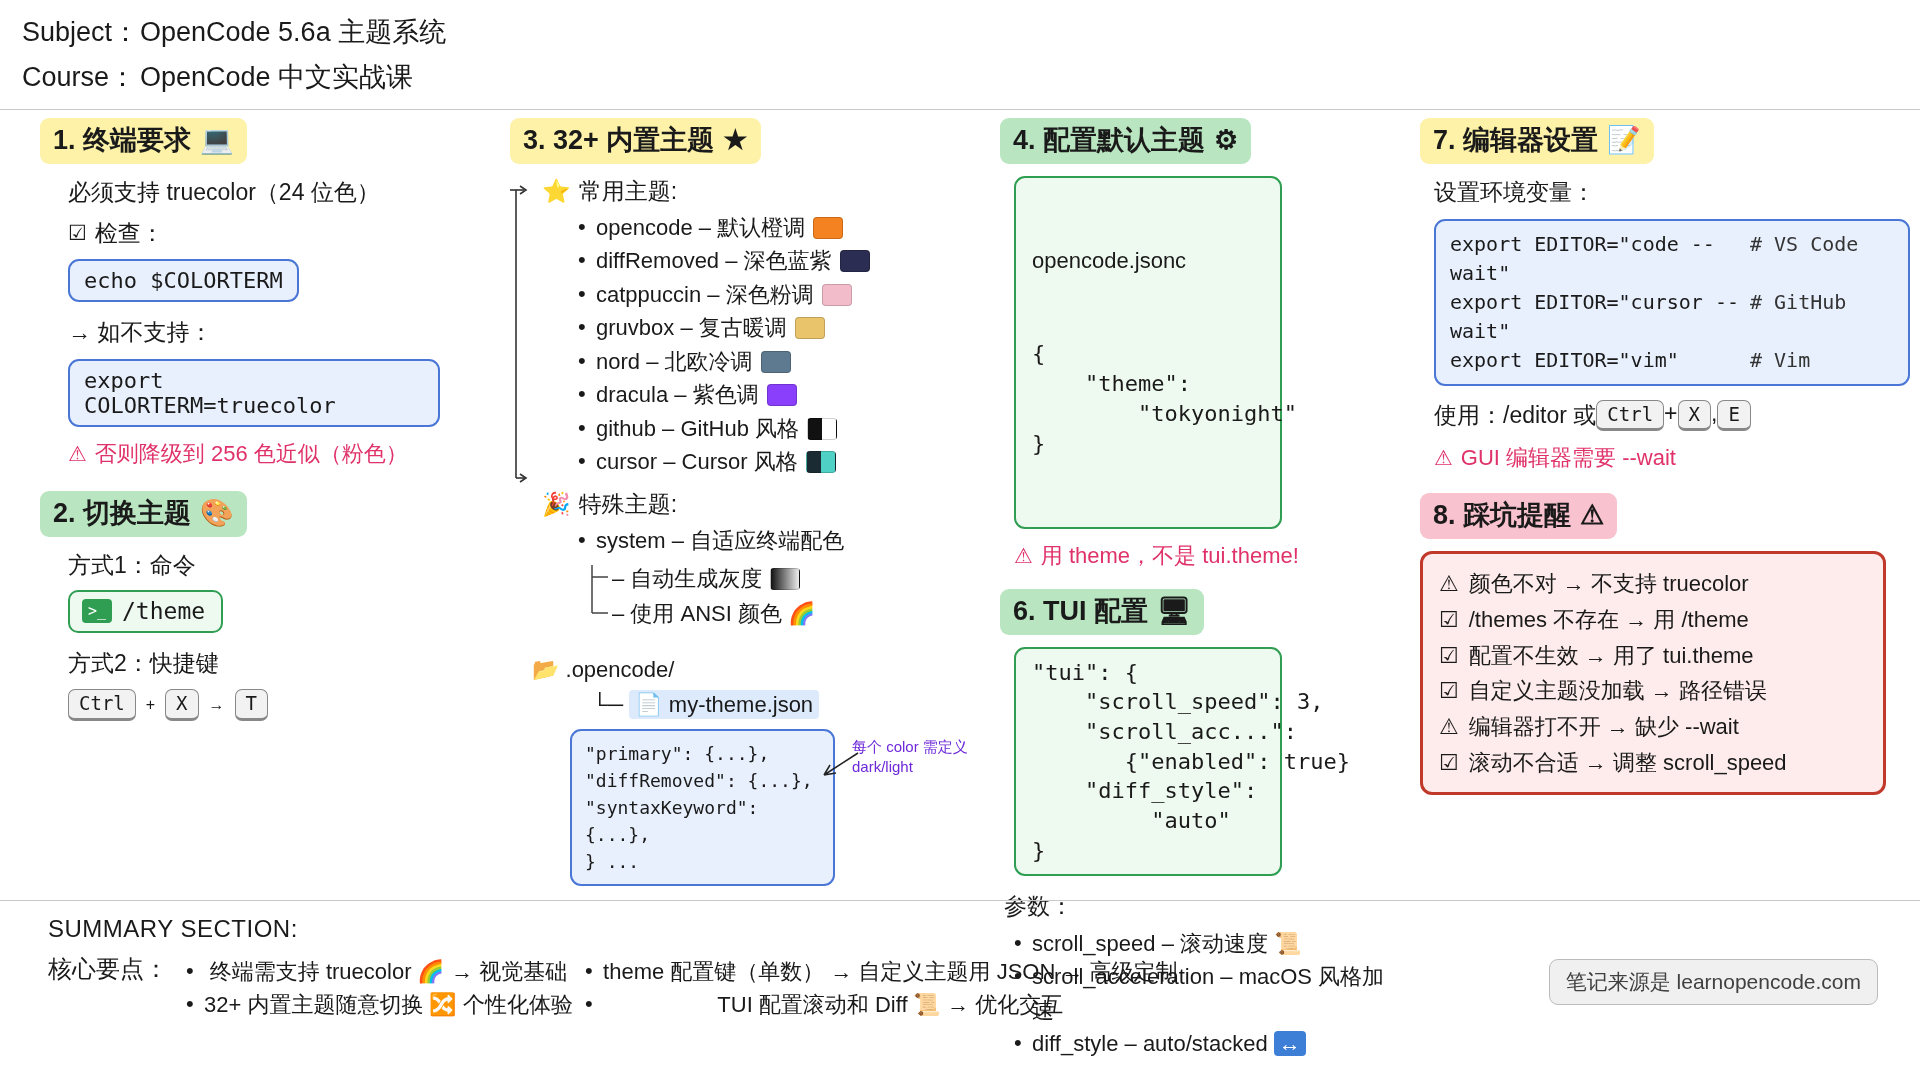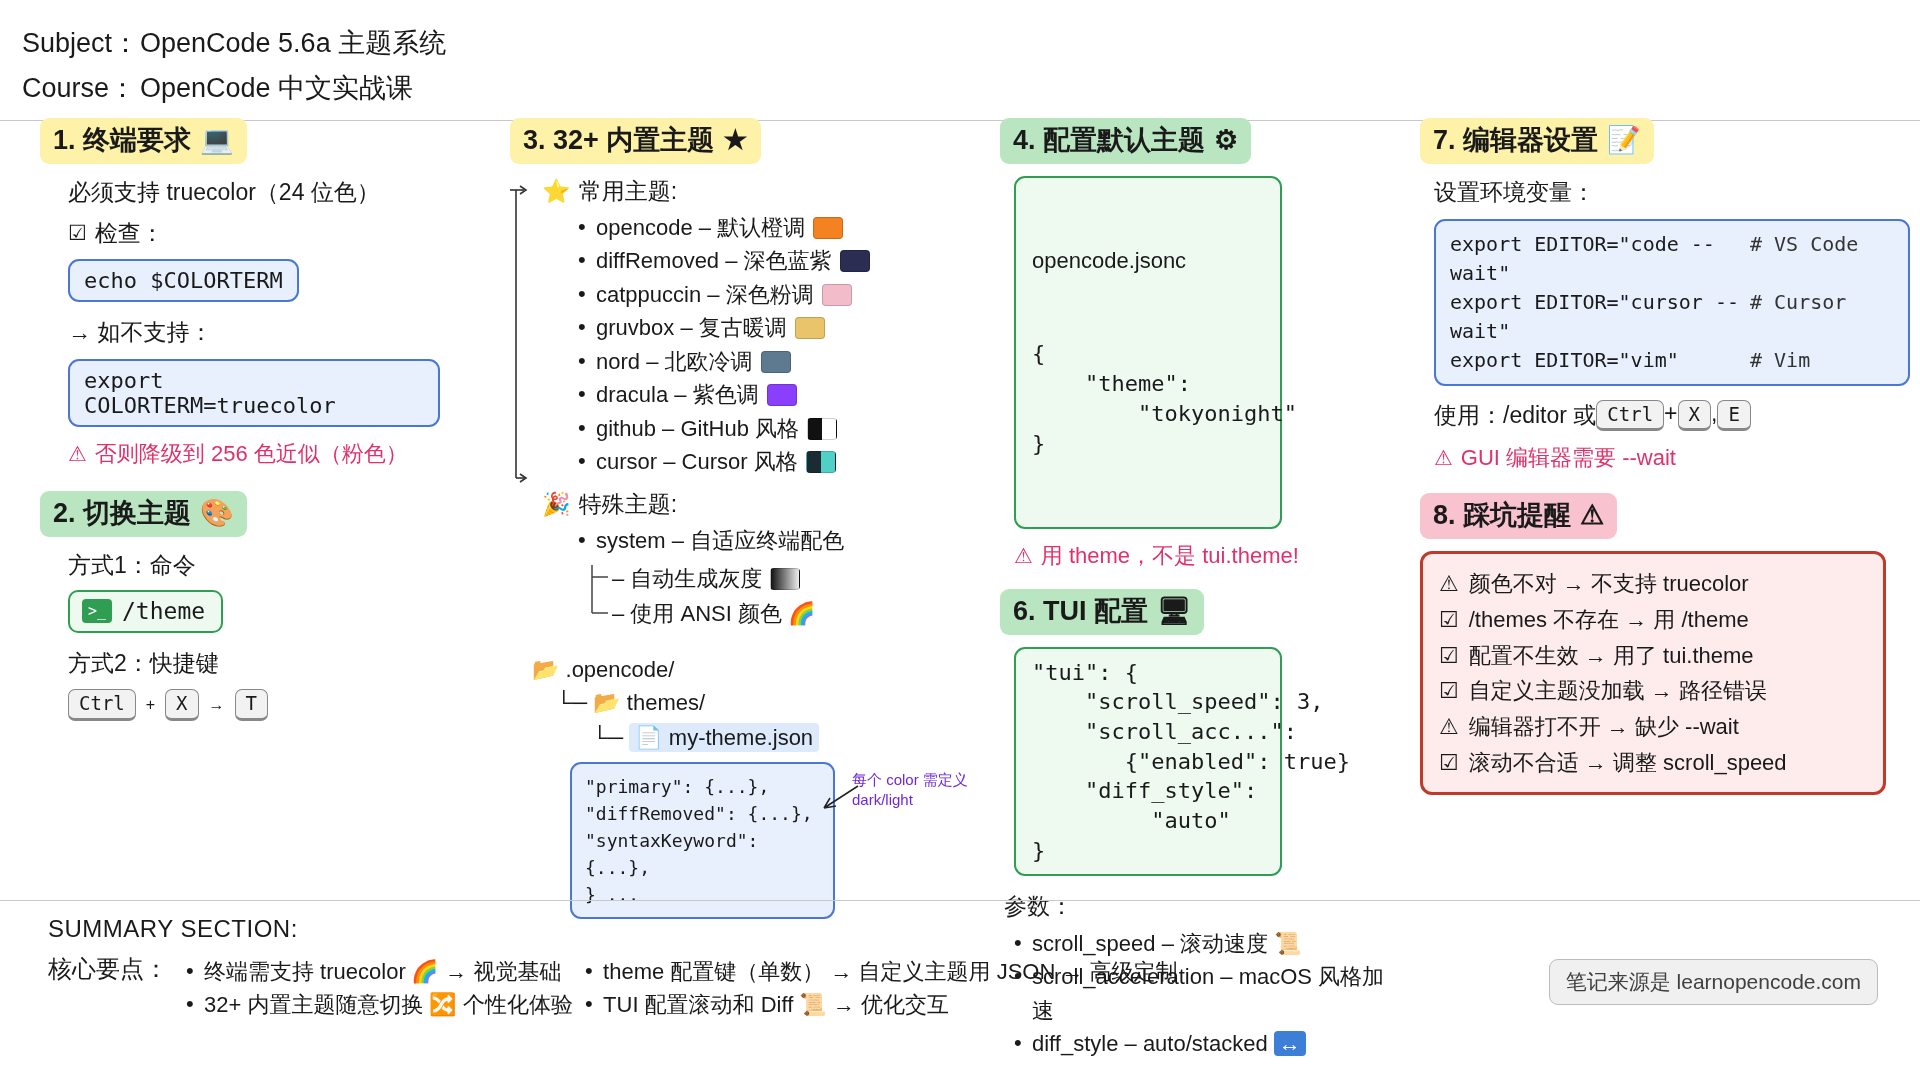--- a/index.html
+++ b/index.html
@@ -8,21 +8,21 @@
     width: 1920px; height: 1071px;
     background: #ffffff;
     font-family: "Liberation Sans", sans-serif;
     color: #1a1a1a;
     overflow: hidden;
   }
   .page { position: relative; width: 1920px; height: 1071px; }
 
   
   .header {
-    position: absolute; left: 0; top: 11px; width: 1920px; height: 110px;
+    position: absolute; left: 0; top: 0; width: 1920px; height: 110px;
     border-bottom: 1.5px solid #c9c9c9;
     padding: 10px 0 0 22px;
   }
   .header-line { display: flex; align-items: baseline; font-size: 27px; line-height: 45px; }
   .header-label { width: 118px; flex: 0 0 118px; }
   .header-value { font-size: 27px; }
 
   
   .sect-title {
     display: inline-flex; align-items: center; gap: 9px;
@@ -127,21 +127,21 @@
   
   .summary {
     position: absolute; left: 0; top: 900px; width: 1920px; height: 171px;
     border-top: 1.5px solid #c9c9c9;
     padding: 14px 0 0 48px;
   }
   .sum-title { font-size: 24px; letter-spacing: .5px; margin-bottom: 8px; }
   .sum-body { display: flex; align-items: flex-start; font-size: 23px; }
   .sum-key { font-size: 24px; font-weight: normal; margin-right: 10px; padding-top: 2px; }
   .sum-col { margin-right: 70px; }
-  .sum-col li { line-height: 1.75; white-space: nowrap; }
+  .sum-col li { line-height: 1.75; white-space: nowrap; text-align: center; }
 
   .source-badge {
     position: absolute; right: 42px; top: 58px;
     border: 1.8px solid #bbb; border-radius: 9px;
     background: #f0f0f0; color: #404040;
     font-size: 21px; padding: 8px 16px;
   }
 
   .theme-cmd {
     display: inline-flex; align-items: center; gap: 10px;
@@ -266,21 +266,20 @@
           </svg>
           <div><span>– 自动生成灰度</span><span class="sw" style="background:linear-gradient(90deg,#111,#eee)"></span></div>
           <div><span>– 使用 ANSI 颜色</span> <span>🌈</span></div>
         </div>
       </div>
     </div>
 
     <div class="blk" style="margin-top:22px;">
       <div class="ftree" style="margin-top:12px; margin-left:22px;">
         <div>📂 <span>.opencode/</span></div>
-        <div style="margin-left:24px;">└─ 📂 <span>themes/</span></div>
         <div style="margin-left:60px; margin-top:2px;">
           └─ <span style="background:#ddeafc; padding:2px 6px; border-radius:4px;"><span>📄</span> <span>my-theme.json</span></span>
         </div>
       </div>
       <div style="position:relative; margin-left:60px; margin-top:8px;">
         <div class="json-box" style="white-space:pre-line;">"primary": {...},
 "diffRemoved": {...},
 "syntaxKeyword": {...},
 } ...</div>
         <div class="small-note" style="position:absolute; left:282px; top:8px; width:140px; white-space:pre-line;">每个 color 需定义
@@ -346,21 +345,21 @@
       </div>
       <div style="margin-top:12px; margin-left:14px;">
         <div class="body-text">设置环境变量：</div>
         <div class="env-box" style="margin-top:10px;">
           <div class="env-row">
             <span class="env-cmd">export EDITOR="code --wait"</span>
             <span class="env-cmt"># VS Code</span>
           </div>
           <div class="env-row">
             <span class="env-cmd">export EDITOR="cursor --wait"</span>
-            <span class="env-cmt"># Cursor</span>
+            <span class="env-cmt"># GitHub</span>
           </div>
           <div class="env-row">
             <span class="env-cmd">export EDITOR="vim"</span>
             <span class="env-cmt"># Vim</span>
           </div>
         </div>
         <div style="margin-top:14px; display:flex; align-items:flex-start; font-size:23px;">
           <span>使用：/editor 或</span>
           <span class="key">Ctrl</span>
           <span>+</span>

